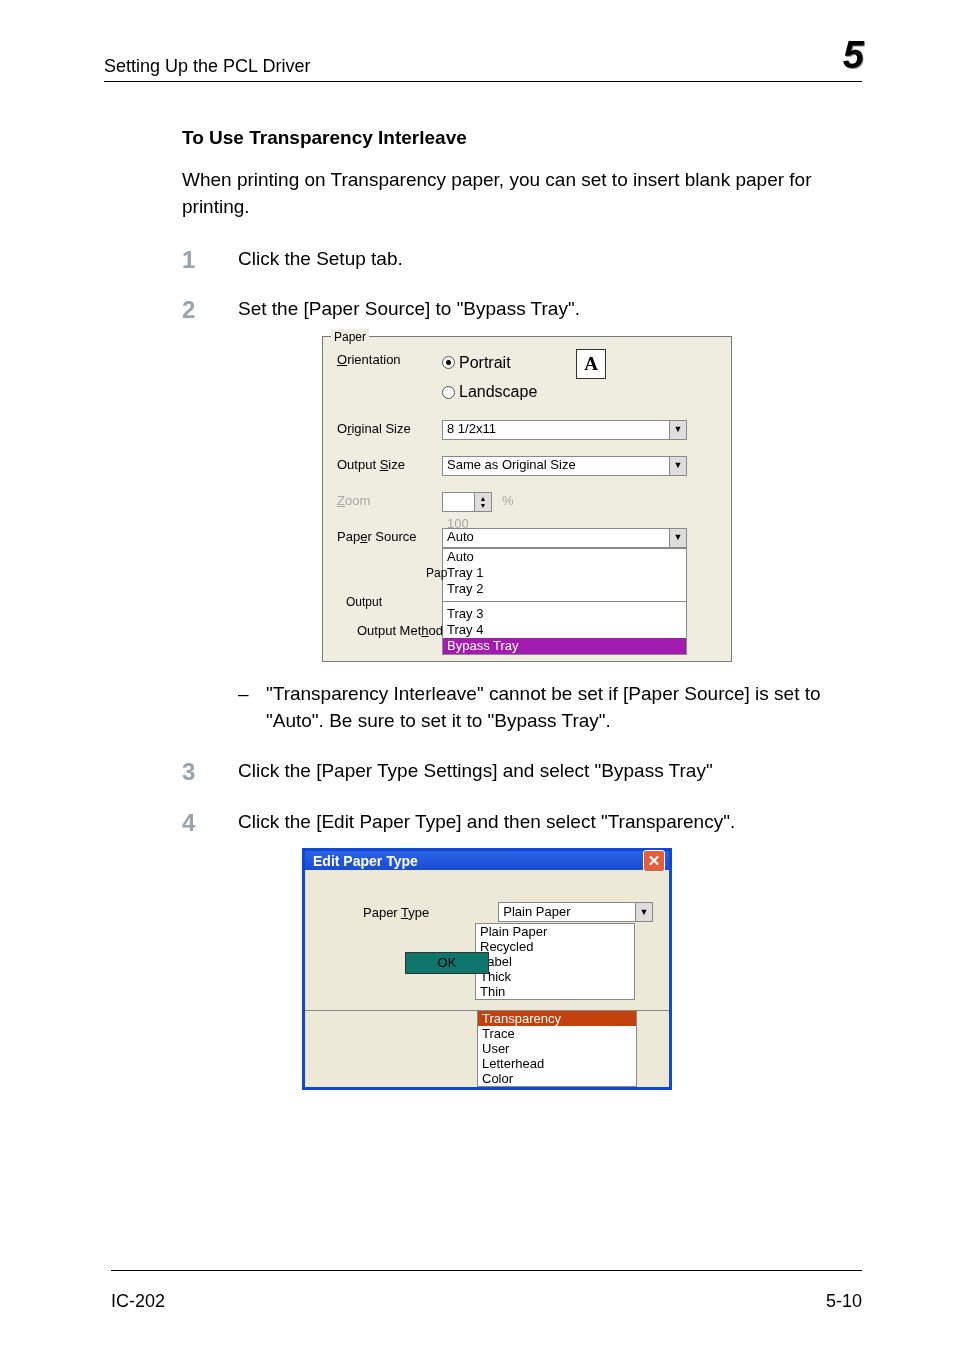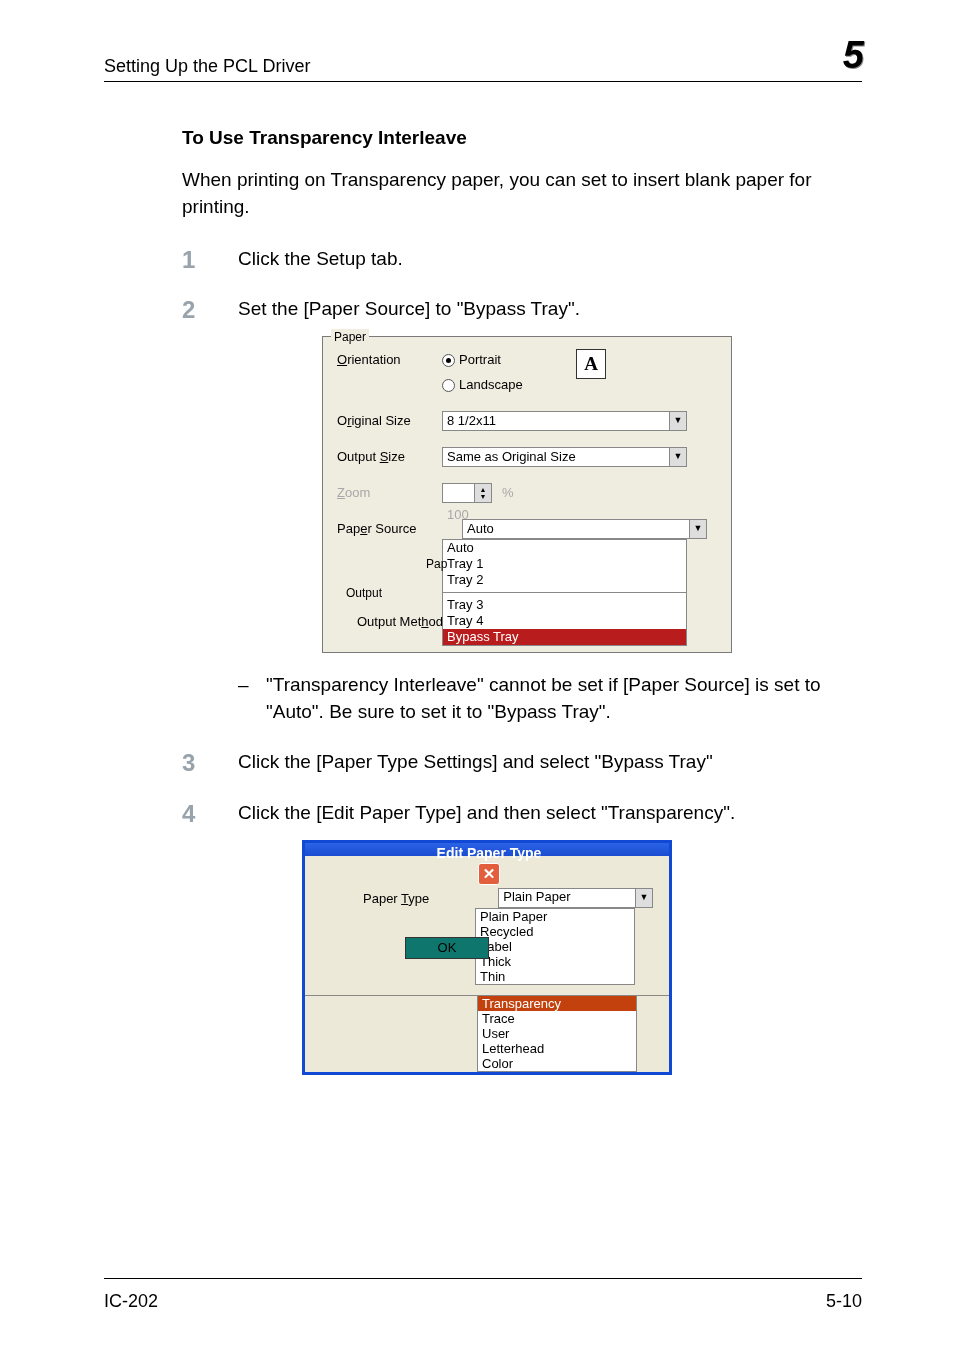--- a/index.html
+++ b/index.html
@@ -33,21 +33,21 @@
     .sub-note { display:flex; margin:18px 0 22px 56px; }
     .sub-note .dash { width:28px; flex-shrink:0; }
     .sub-note .text { flex:1; }
 
     
     .panel1 { margin:6px 0 0 140px; width:410px; background:#efece0; border:1px solid #7a7a7a; font-size:13px; font-family:Tahoma,Arial,sans-serif; color:#000; position:relative;}
     .panel1 .fieldset-label { position:absolute; top:-8px; left:8px; background:#efece0; padding:0 3px; font-size:12px;}
     .panel1 .inner { padding:14px 10px 6px 14px; }
     .row1 { display:flex; align-items:center; margin-bottom:16px; position:relative;}
     .row1 .lbl { width:105px; font-size:13px;}
-    .radio { display:flex; align-items:center; font-size:13px; }
+    .radio { display:flex; align-items:center; font-size:16px; }
     .radio-dot {
       width:13px;height:13px;border:1px solid #555;border-radius:50%;display:inline-flex;align-items:center;justify-content:center;margin-right:4px;background:#fff;
     }
     .radio-dot .fill{width:5px;height:5px;border-radius:50%;background:#000;}
     .a-icon {
       position:absolute; right:115px; top:-2px;
       width:30px;height:30px;border:1px solid #333;background:#fff;display:flex;align-items:center;justify-content:center;font-family:"Times New Roman",serif;font-weight:bold;font-size:19px;
     }
     .select {
       display:flex;align-items:center;background:#fff;border:1px solid #888;height:20px;font-size:13px;
@@ -57,53 +57,52 @@
       width:17px;height:18px;background:#dedede;border-left:1px solid #888;display:flex;align-items:center;justify-content:center;font-size:9px;
     }
     .spinner { width:50px; }
     .spinner .val { color:#a8a8a8;margin-top:45px;}
     .zoom-lbl { color:#a8a8a8;}
     .pct { margin-left:10px; color:#a8a8a8; font-size:13px;}
     .listbox {
       margin-left:105px;width:245px;background:#fff;border:1px solid #888;font-size:13px;padding:0;
     }
     .listbox .opt{padding:0 4px;line-height:16px;}
-    .listbox .opt.sel{background:#b91c1c;color:#fff;}
+    .listbox .opt.sel{background:#a21caf;color:#fff;}
     .output-sect { border-top:1px solid #888; margin-top:4px; padding-top:4px; position:relative;}
     .output-sect .ofs-label { position:absolute; top:-8px; left:4px; background:#efece0; padding:0 3px; font-size:12px;}
     .pap-lbl{position:absolute;left:88px;font-size:12px;}
 
     
     .dialog {
       margin:8px 0 0 120px; width:370px; background:#ece9d8; border:3px solid #1149d4; border-top:none;
       font-size:13px; font-family:Tahoma,Arial,sans-serif;
     }
     .titlebar {
       background:linear-gradient(#2b63e6,#1a4cd0);
-      height:16px;display:flex;align-items:center;justify-content:space-between;padding:0 4px 0 8px;color:#fff;font-weight:bold;font-size:14px;
+      height:22px;display:flex;align-items:center;justify-content:space-between;padding:0 4px 0 8px;color:#fff;font-weight:bold;font-size:14px;
       border-top:3px solid #1149d4;
-      flex-direction:column;
     }
     .close-btn {
       width:22px;height:22px;background:#e25e3c;border:1px solid #fff;border-radius:3px;display:flex;align-items:center;justify-content:center;color:#fff;font-weight:bold;font-size:15px;
     }
     .dialog-body{padding:32px 16px 10px 30px;border-bottom:1px solid #888;}
     .dlg-row{display:flex;align-items:flex-start;margin-left:28px;}
     .dlg-lbl{width:140px;font-size:13px;padding-top:2px;}
     .ok-btn{
       margin:36px 0 6px 70px;width:84px;height:22px;background:#0f766e;border:1px solid #333;display:flex;align-items:center;justify-content:center;font-size:13px;
     }
     .dlg-list {
       margin:0 0 0 172px;width:160px;background:#fff;border:1px solid #888;font-size:13px;
     }
     .dlg-list .opt{padding:0 4px;line-height:15px;}
     .dlg-list .opt.sel{background:#c2410c;color:#fff;}
 
     .footer {
-      position:absolute;bottom:40px;left:104px;right:92px;border-top:1.5px solid #000;padding-top:12px;display:flex;justify-content:space-between;font-size:18px;
+      position:absolute;bottom:40px;left:111px;right:92px;border-top:1.5px solid #000;padding-top:20px;display:flex;justify-content:space-between;font-size:18px;
     }
     .und { text-decoration:underline; text-decoration-thickness:1px; text-underline-offset:1px;}
   </style>
 </head>
 <body>
 
 <div class="header-row">
   <div class="header-title">Setting Up the PCL Driver</div>
   <div class="chapter-num">5</div>
 </div>
@@ -160,21 +159,21 @@
 
       <div class="row1">
         <div class="lbl zoom-lbl"><span class="und">Z</span>oom</div>
         <div class="select spinner">
           <span class="val">100</span>
           <span class="dd-btn" style="font-size:7px;flex-direction:column;line-height:7px;">▲<br>▼</span>
         </div>
         <span class="pct">%</span>
       </div>
 
-      <div class="row1" style="margin-bottom:0;gap:20px;">
+      <div class="row1" style="margin-bottom:0;">
         <div class="lbl">Pap<span class="und">e</span>r Source</div>
         <div class="select" style="width:245px;">
           <span class="val">Auto</span>
           <span class="dd-btn">▼</span>
         </div>
       </div>
 
       <div class="listbox" style="position:relative;">
         <span class="pap-lbl" style="left:-17px;top:16px;position:absolute;">Pap</span>
         <div class="opt">Auto</div>

